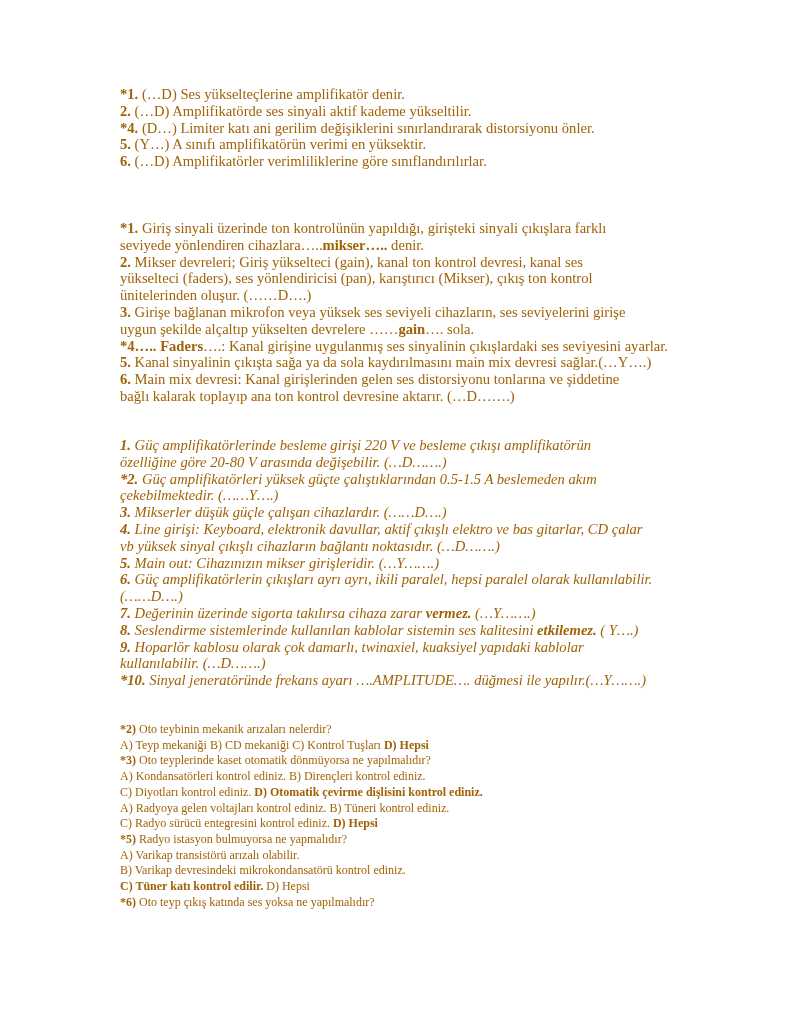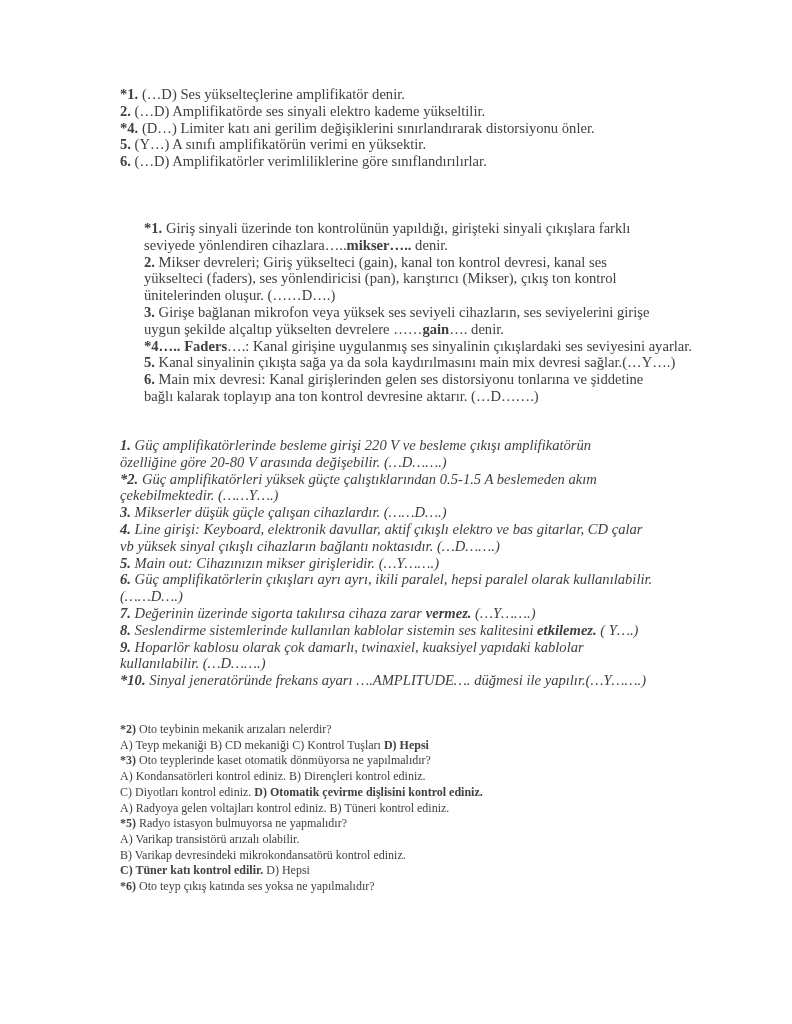--- a/index.html
+++ b/index.html
@@ -1,44 +1,44 @@
 <!DOCTYPE html>
 <html><head>
 <meta charset="utf-8">
 <style>
   html, body { margin: 0; padding: 0; background: #ffffff; }
   body { width: 792px; height: 1024px; position: relative; overflow: hidden; }
   .page { position: absolute; left: 0; top: 0; width: 792px; height: 1024px; background: #fff; }
-  .block { position: absolute; left: 120px; color: #404040; font-family: "Liberation Serif", serif; }
+  .block { position: absolute; left: 120px; color: #a16207; font-family: "Liberation Serif", serif; }
   .block .line { white-space: nowrap; }
   .s1 { top: 86px; font-size: 14.6px; line-height: 16.8px; }
-  .s2 { top: 220px; font-size: 14.6px; line-height: 16.8px; margin-left: 24px; }
+  .s2 { top: 220px; font-size: 14.6px; line-height: 16.8px; }
   .s3 { top: 437px; font-size: 14.6px; line-height: 16.8px; font-style: italic; }
   .s4 { top: 722px; font-size: 12px; line-height: 15.7px; }
   b { font-weight: bold; }
 </style>
 </head>
 <body>
 
 <div class="page">
   <div class="block s1">
       <div class="line"><b>*1.</b><span> (…D) Ses yükselteçlerine amplifikatör denir.</span></div>
-      <div class="line"><b>2.</b><span> (…D) Amplifikatörde ses sinyali elektro kademe yükseltilir.</span></div>
+      <div class="line"><b>2.</b><span> (…D) Amplifikatörde ses sinyali aktif kademe yükseltilir.</span></div>
       <div class="line"><b>*4.</b><span> (D…) Limiter katı ani gerilim değişiklerini sınırlandırarak distorsiyonu önler.</span></div>
       <div class="line"><b>5.</b><span> (Y…) A sınıfı amplifikatörün verimi en yüksektir.</span></div>
       <div class="line"><b>6.</b><span> (…D) Amplifikatörler verimliliklerine göre sınıflandırılırlar.</span></div>
     </div>
   <div class="block s2">
       <div class="line"><b>*1.</b><span> Giriş sinyali üzerinde ton kontrolünün yapıldığı, girişteki sinyali çıkışlara farklı</span></div>
       <div class="line"><span>seviyede yönlendiren cihazlara…..</span><b>mikser…..</b><span> denir.</span></div>
       <div class="line"><b>2.</b><span> Mikser devreleri; Giriş yükselteci (gain), kanal ton kontrol devresi, kanal ses</span></div>
       <div class="line"><span>yükselteci (faders), ses yönlendiricisi (pan), karıştırıcı (Mikser), çıkış ton kontrol</span></div>
       <div class="line"><span>ünitelerinden oluşur. (……D….)</span></div>
       <div class="line"><b>3.</b><span> Girişe bağlanan mikrofon veya yüksek ses seviyeli cihazların, ses seviyelerini girişe</span></div>
-      <div class="line"><span>uygun şekilde alçaltıp yükselten devrelere ……</span><b>gain</b><span>…. denir.</span></div>
+      <div class="line"><span>uygun şekilde alçaltıp yükselten devrelere ……</span><b>gain</b><span>…. sola.</span></div>
       <div class="line"><b>*4….. Faders</b><span>….: Kanal girişine uygulanmış ses sinyalinin çıkışlardaki ses seviyesini ayarlar.</span></div>
       <div class="line"><b>5.</b><span> Kanal sinyalinin çıkışta sağa ya da sola kaydırılmasını main mix devresi sağlar.(…Y….)</span></div>
       <div class="line"><b>6.</b><span> Main mix devresi: Kanal girişlerinden gelen ses distorsiyonu tonlarına ve şiddetine</span></div>
       <div class="line"><span>bağlı kalarak toplayıp ana ton kontrol devresine aktarır. (…D…….)</span></div>
     </div>
   <div class="block s3">
       <div class="line"><b>1.</b><span> Güç amplifikatörlerinde besleme girişi 220 V ve besleme çıkışı amplifikatörün</span></div>
       <div class="line"><span>özelliğine göre 20-80 V arasında değişebilir. (…D…….)</span></div>
       <div class="line"><b>*2.</b><span> Güç amplifikatörleri yüksek güçte çalıştıklarından 0.5-1.5 A beslemeden akım</span></div>
       <div class="line"><span>çekebilmektedir. (……Y….)</span></div>
@@ -54,19 +54,20 @@
       <div class="line"><span>kullanılabilir. (…D…….)</span></div>
       <div class="line"><b>*10.</b><span> Sinyal jeneratöründe frekans ayarı ….AMPLITUDE…. düğmesi ile yapılır.(…Y…….)</span></div>
     </div>
   <div class="block s4">
       <div class="line"><b>*2)</b><span> Oto teybinin mekanik arızaları nelerdir?</span></div>
       <div class="line"><span>A) Teyp mekaniği   B) CD mekaniği   C) Kontrol Tuşları   </span><b>D) Hepsi</b></div>
       <div class="line"><b>*3)</b><span> Oto teyplerinde kaset otomatik dönmüyorsa ne yapılmalıdır?</span></div>
       <div class="line"><span>A) Kondansatörleri kontrol ediniz.  B) Dirençleri kontrol ediniz.</span></div>
       <div class="line"><span>C) Diyotları kontrol ediniz.    </span><b>D) Otomatik çevirme dişlisini kontrol ediniz.</b></div>
       <div class="line"><span>A) Radyoya gelen voltajları kontrol ediniz.   B) Tüneri kontrol ediniz.</span></div>
+      <div class="line"><span>C) Radyo sürücü entegresini kontrol ediniz.   </span><b>D) Hepsi</b></div>
       <div class="line"><b>*5)</b><span> Radyo istasyon bulmuyorsa ne yapmalıdır?</span></div>
       <div class="line"><span>A) Varikap transistörü arızalı olabilir.</span></div>
       <div class="line"><span>B) Varikap devresindeki mikrokondansatörü kontrol ediniz.</span></div>
       <div class="line"><b>C) Tüner katı kontrol edilir.</b><span>  D) Hepsi</span></div>
       <div class="line"><b>*6)</b><span> Oto teyp çıkış katında ses yoksa ne yapılmalıdır?</span></div>
     </div>
 </div>
 
 </body></html>

